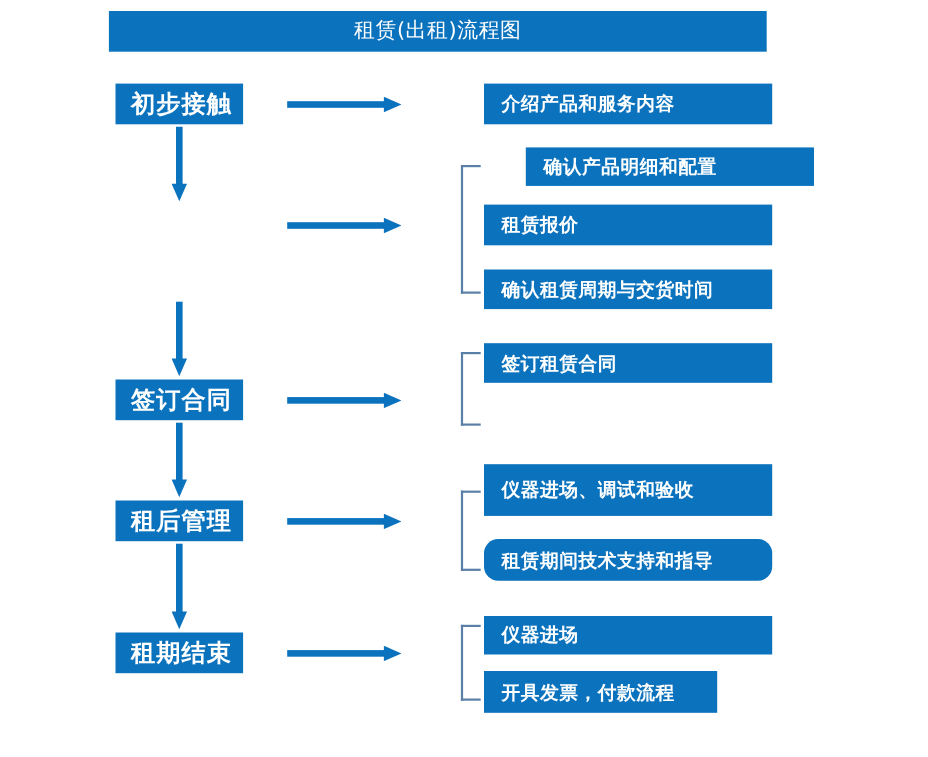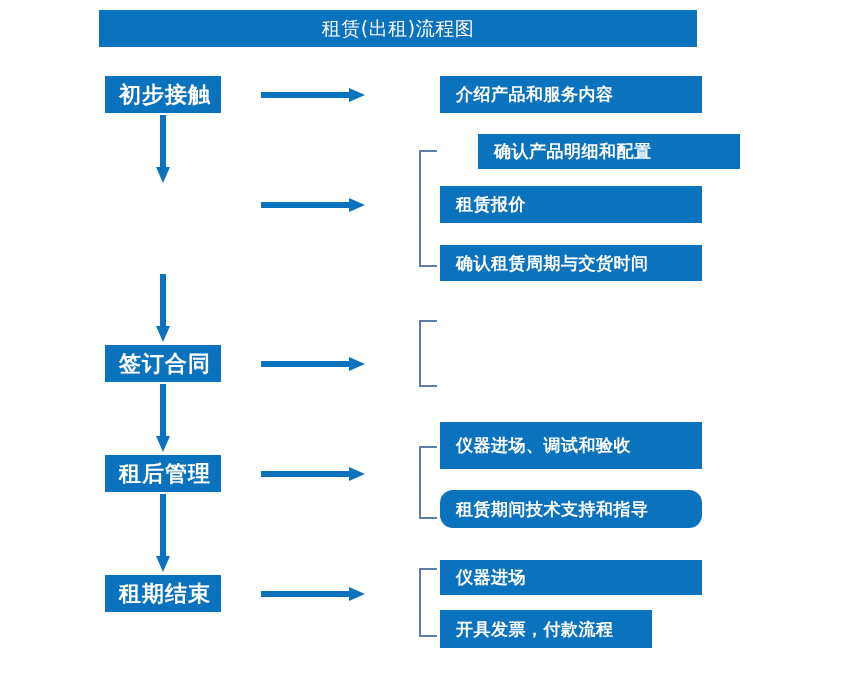--- a/index.html
+++ b/index.html
@@ -163,20 +163,21 @@
   <div class="bracket" style="left:419px; top:568px; width:18px; height:69px;"></div>
 
   <div class="task-box" style="left:440px; top:76px; width:262px; height:37px;">介绍产品和服务内容</div>
 
   <div class="task-box" style="left:440px; top:134px; width:262px; height:35px;margin-left:38px;">确认产品明细和配置</div>
 
   <div class="task-box" style="left:440px; top:186px; width:262px; height:37px;">租赁报价</div>
 
   <div class="task-box" style="left:440px; top:245px; width:262px; height:36px;">确认租赁周期与交货时间</div>
 
+  <div class="task-box" style="left:440px; top:312px; width:262px; height:36px;">签订租赁合同</div>
 
 
   <div class="task-box" style="left:440px; top:422px; width:262px; height:47px;">仪器进场、调试和验收</div>
 
   <div class="task-box" style="left:440px; top:490px; width:262px; height:38px;border-radius:13px;">租赁期间技术支持和指导</div>
 
   <div class="task-box" style="left:440px; top:560px; width:262px; height:35px;">仪器进场</div>
 
   <div class="task-box" style="left:440px; top:610px; width:212px; height:38px;">开具发票，付款流程</div>
 

